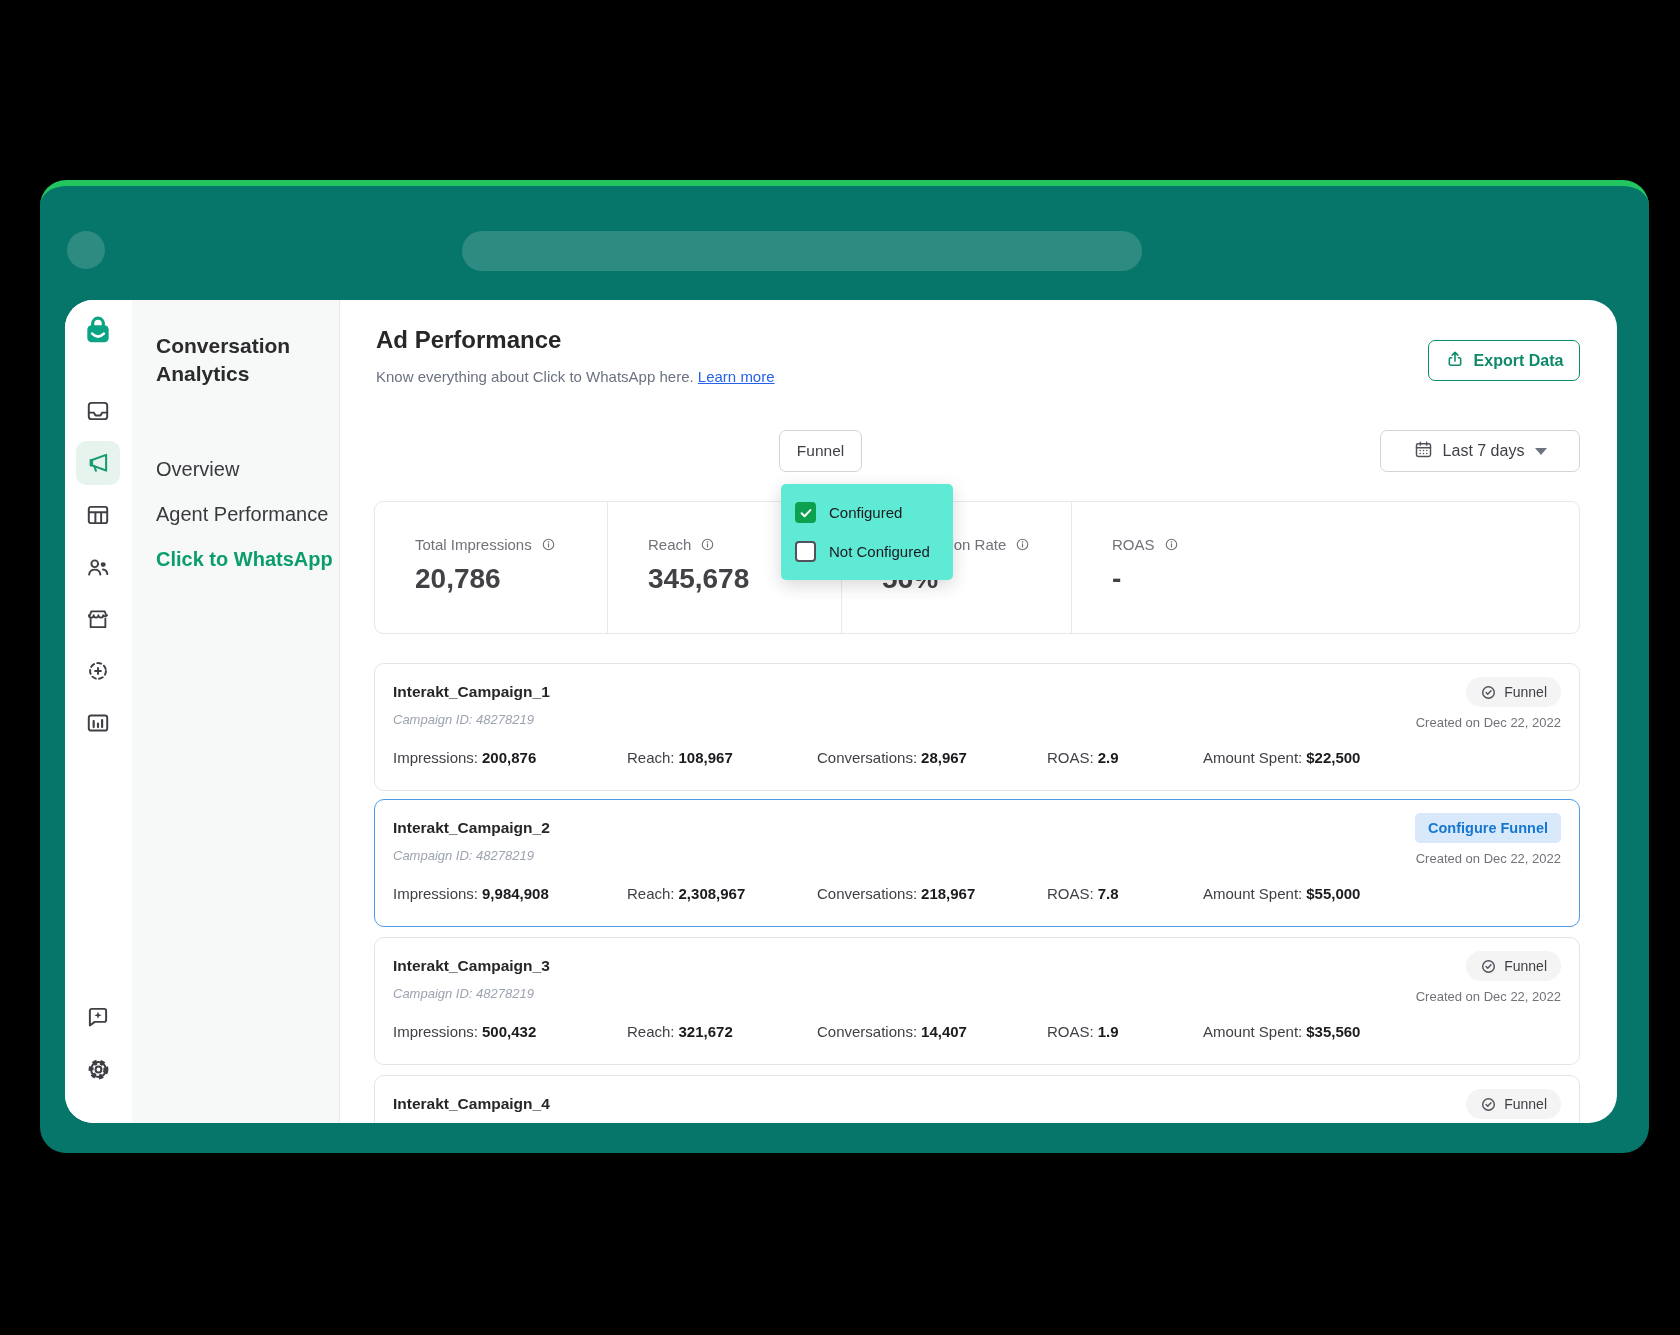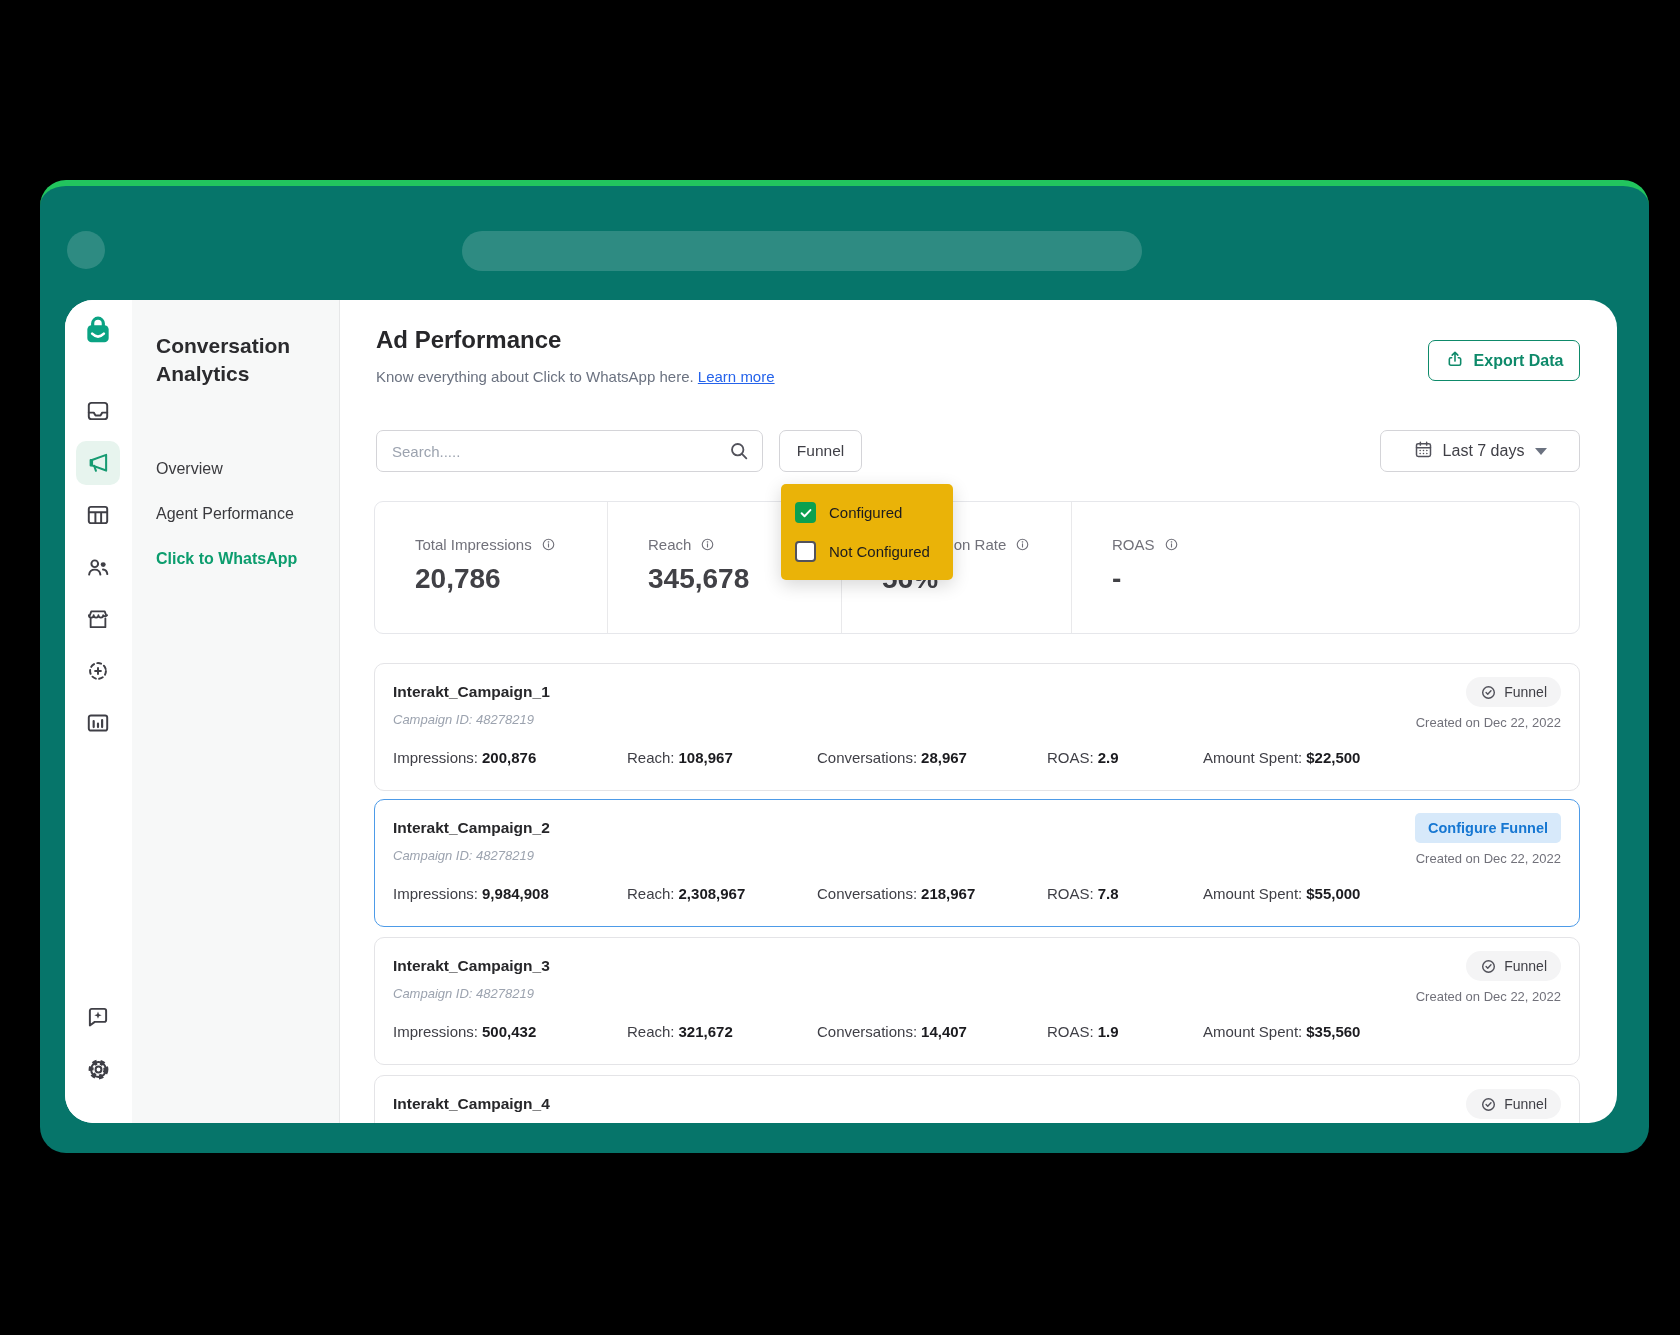--- a/index.html
+++ b/index.html
@@ -32,21 +32,21 @@
   .rail-slot.active { background:#E7F4EE; }
   .rail-slot svg { display:block; }
 
   
   .submenu {
     position:absolute; left:67px; top:0; width:208px; height:100%;
     background:#F7F8F8; border-right:1px solid #E6E7E8; padding:32px 0 0 24px;
   }
   .submenu-title { font-size:21px; line-height:28px; font-weight:bold; color:#2B2B2E; width:160px; }
   .submenu-items { margin-top:66px; }
-  .submenu-item { height:30px; line-height:30px; font-size:16px; color:#3A3A3E; margin-bottom:15px; cursor:pointer; }
+  .submenu-item { height:30px; line-height:30px; font-size:20px; color:#3A3A3E; margin-bottom:15px; cursor:pointer; }
   .submenu-item.active { color:#0C9D6E; font-weight:bold; }
 
   
   .main { position:absolute; left:275px; top:0; right:0; bottom:0; }
   .page-title { position:absolute; left:36px; top:26px; font-size:24px; font-weight:bold; color:#27272A; }
   .page-sub { position:absolute; left:36px; top:68px; font-size:15px; color:#6B7280; }
   .page-sub a { color:#2563EB; text-decoration:underline; cursor:pointer; }
 
   .btn { display:flex; align-items:center; justify-content:center; gap:9px; background:#fff;
          border:1px solid #D4D4D8; border-radius:7px; cursor:pointer; }
@@ -81,21 +81,21 @@
                  background:#F4F4F5; border-radius:16px; display:flex; align-items:center; gap:7px;
                  font-size:14px; color:#3F3F46; cursor:pointer; }
   .configure-pill { position:absolute; right:18px; top:13px; height:30px; padding:0 13px;
                     background:#D7E9FA; border-radius:5px; display:flex; align-items:center;
                     font-size:14.5px; font-weight:bold; color:#1677D2; cursor:pointer; }
   .metrics { display:flex; margin-top:20px; font-size:15px; color:#3F3F46; }
   .metric b { color:#1B1B1F; margin-left:4px; }
   .m1{width:234px}.m2{width:190px}.m3{width:230px}.m4{width:156px}.m5{flex:1}
 
   
-  .dropdown { position:absolute; left:716px; top:184px; width:172px; height:96px; background:#eab308;
+  .dropdown { position:absolute; left:716px; top:184px; width:172px; height:96px; background:#5eead4;
               border-radius:5px; box-shadow:0 5px 18px rgba(0,0,0,0.16); padding:9px 0; z-index:30; }
   .opt { display:flex; align-items:center; gap:13px; height:39px; padding-left:14px; cursor:pointer;
          font-size:15px; color:#1B1B1F; }
   .cb { width:21px; height:21px; border-radius:4px; display:flex; align-items:center; justify-content:center; }
   .cb.checked { background:#0CA04F; }
   .cb.unchecked { background:#fff; border:2px solid #52525B; }
 </style>
 </head>
 <body>
 
@@ -214,29 +214,20 @@
         <button class="btn export-btn">
           <span>
             <svg width="20" height="20" viewBox="0 0 24 24" fill="none" stroke="#0E8A6A" stroke-width="1.9" stroke-linecap="round" stroke-linejoin="round">
               <path d="M8 10.5H7A1.8 1.8 0 0 0 5.2 12.3v5.4A1.8 1.8 0 0 0 7 19.5h10a1.8 1.8 0 0 0 1.8-1.8v-5.4A1.8 1.8 0 0 0 17 10.5h-1"></path>
               <path d="M12 14.5V4.2M8.6 7.4 12 4l3.4 3.4"></path>
             </svg>
           </span>
           <span>Export Data</span>
         </button>
 
-        <div class="search-wrap">
-          <input class="search-input" type="text" placeholder="Search....." style="">
-          <span class="search-icon">
-            <svg width="22" height="22" viewBox="0 0 24 24" fill="none" stroke="#52525B" stroke-width="2" stroke-linecap="round">
-              <circle cx="10.6" cy="10.6" r="6.2"></circle>
-              <path d="M15.2 15.2 20 20"></path>
-            </svg>
-          </span>
-        </div>
 
         <button class="btn funnel-btn">Funnel</button>
 
         <button class="btn date-btn">
           <span>
             <svg width="21" height="21" viewBox="0 0 24 24" fill="none" stroke="#52525B" stroke-width="1.7" stroke-linecap="round" stroke-linejoin="round">
               <rect x="4" y="5.5" width="16" height="14.5" rx="2"></rect>
               <path d="M4 10h16M8.4 3.6v3.4M15.6 3.6v3.4"></path>
               <g fill="#52525B" stroke="none">
                 <circle cx="8.2" cy="13.2" r="0.9"></circle>

